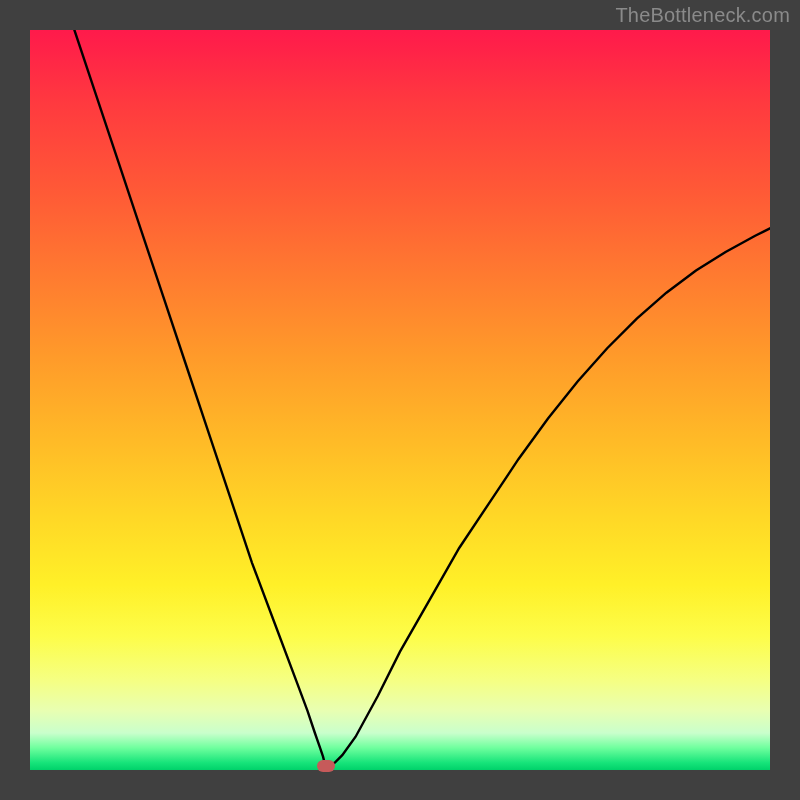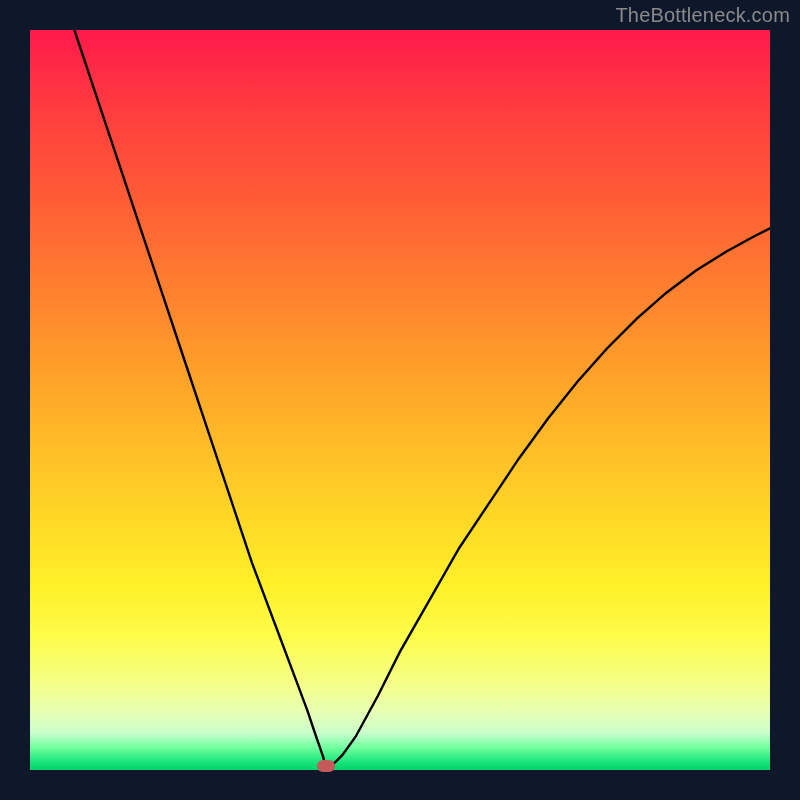--- a/index.html
+++ b/index.html
@@ -10,21 +10,21 @@
     background: #000;
     overflow: hidden;
     font-family: Arial, Helvetica, sans-serif;
   }
   .frame {
     position: absolute;
     top: 0;
     left: 0;
     width: 800px;
     height: 800px;
-    background: #0f172a;
+    background: #404040;
   }
   .plot-area {
     position: absolute;
     top: 30px;
     left: 30px;
     width: 740px;
     height: 740px;
     background: linear-gradient(
       to bottom,
       #ff1a4b 0%,

